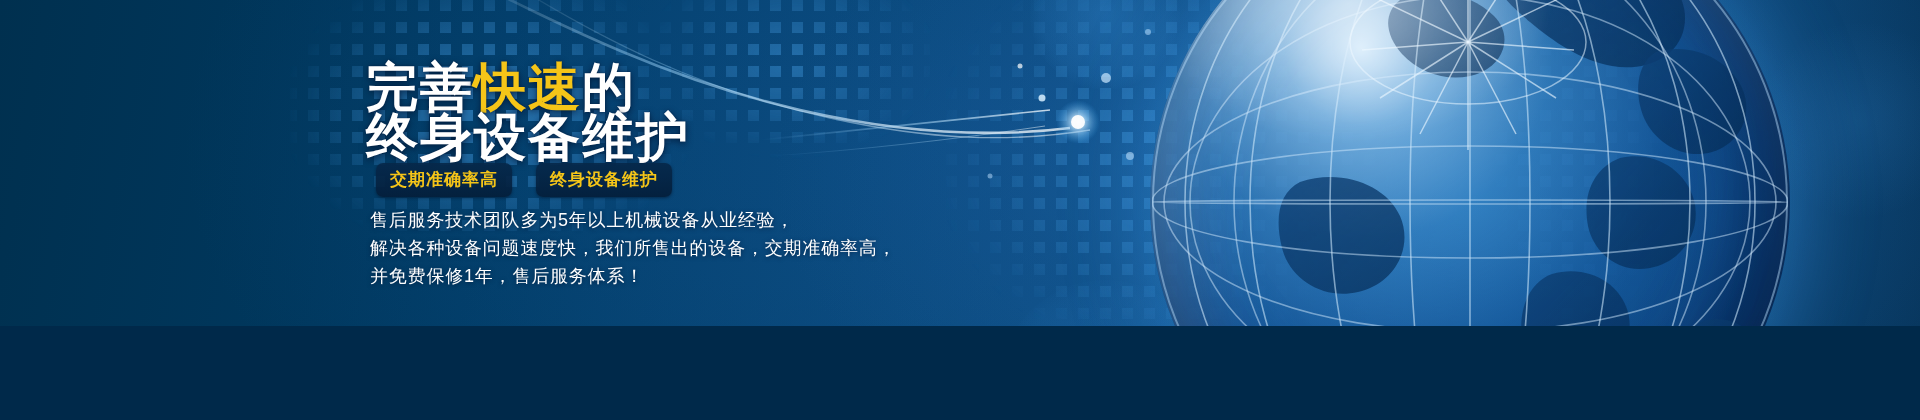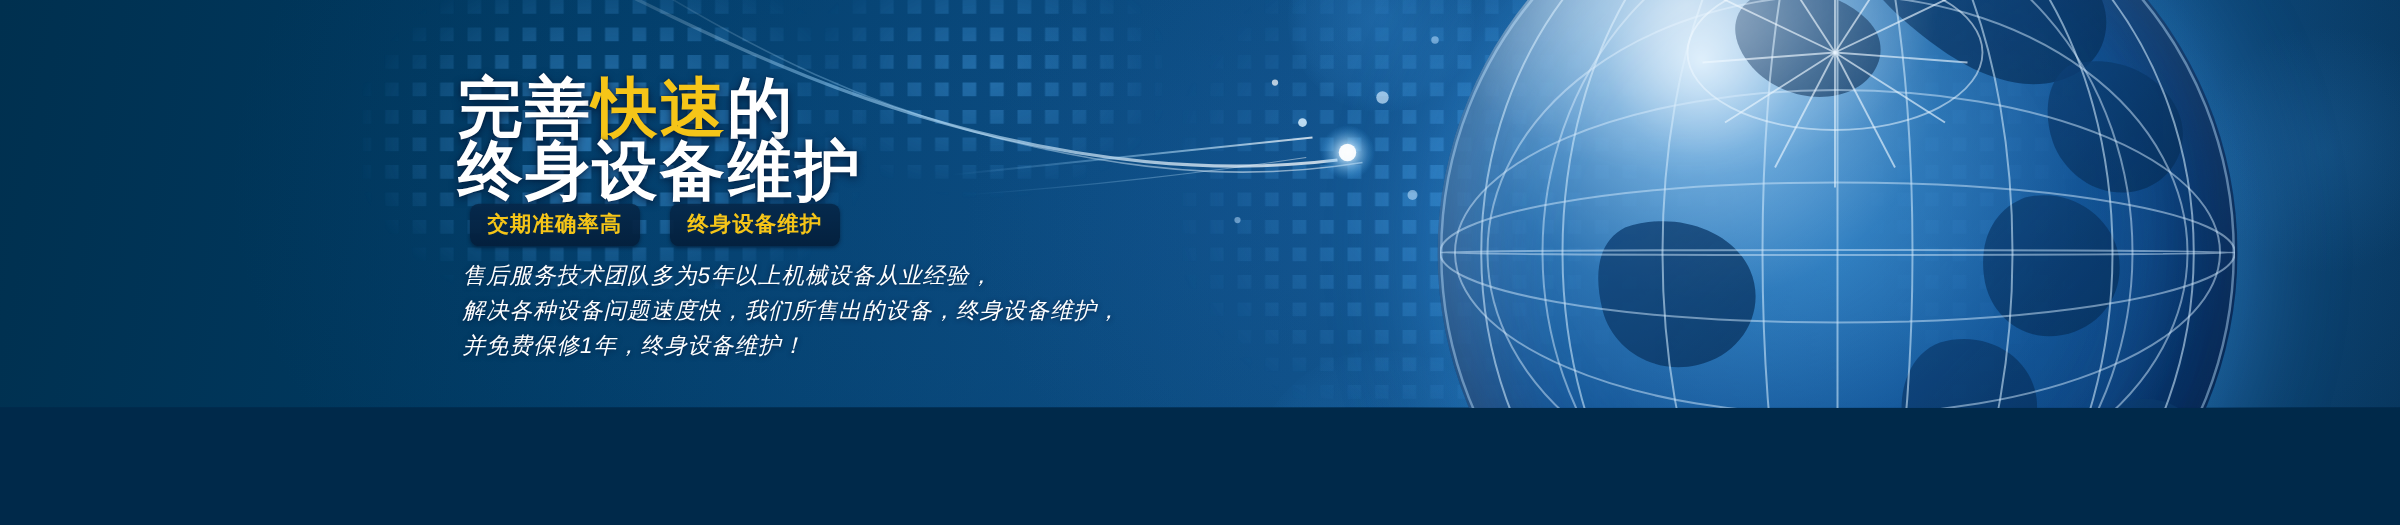--- a/index.html
+++ b/index.html
@@ -82,21 +82,21 @@
 
   #body-text{
     position:absolute;left:370px;top:206px;
     color:#ffffff;
     font-size:18px;
     line-height:28px;
     letter-spacing:.8px;
     text-shadow:0 1px 4px rgba(0,20,50,0.7);
     white-space:nowrap;
   }
-  #body-text div{white-space:nowrap;font-style:italic;}
+  #body-text div{white-space:nowrap;}
 </style>
 </head>
 <body>
 
 <div id="banner">
 
   <div class="bokeh" style="left:1030px;top:-60px;width:150px;height:150px;background:radial-gradient(circle,rgba(60,150,225,0.30) 0%,rgba(60,150,225,0.10) 60%,rgba(0,0,0,0) 72%);"></div>
   <div class="bokeh" style="left:1000px;top:280px;width:210px;height:210px;background:radial-gradient(circle,rgba(45,130,205,0.22) 0%,rgba(45,130,205,0.08) 62%,rgba(0,0,0,0) 74%);"></div>
   <div class="bokeh" style="left:1760px;top:20px;width:200px;height:200px;background:radial-gradient(circle,rgba(60,150,225,0.16) 0%,rgba(0,0,0,0) 70%);"></div>
   <div class="bokeh" style="left:880px;top:330px;width:120px;height:120px;background:radial-gradient(circle,rgba(55,140,215,0.18) 0%,rgba(0,0,0,0) 70%);"></div>
@@ -250,18 +250,18 @@
 
     <div class="headline" id="headline-2">终身设备维护</div>
 
     <div id="badges">
       <span class="badge">交期准确率高</span>
       <span class="badge">终身设备维护</span>
     </div>
 
     <div id="body-text">
       <div>售后服务技术团队多为5年以上机械设备从业经验，</div>
-      <div>解决各种设备问题速度快，我们所售出的设备，终身设备维护，</div>
-      <div>并免费保修1年，终身设备维护！</div>
+      <div>解决各种设备问题速度快，我们所售出的设备，交期准确率高，</div>
+      <div>并免费保修1年，售后服务体系！</div>
     </div>
 
   </div>
 </div>
 
 </body></html>

